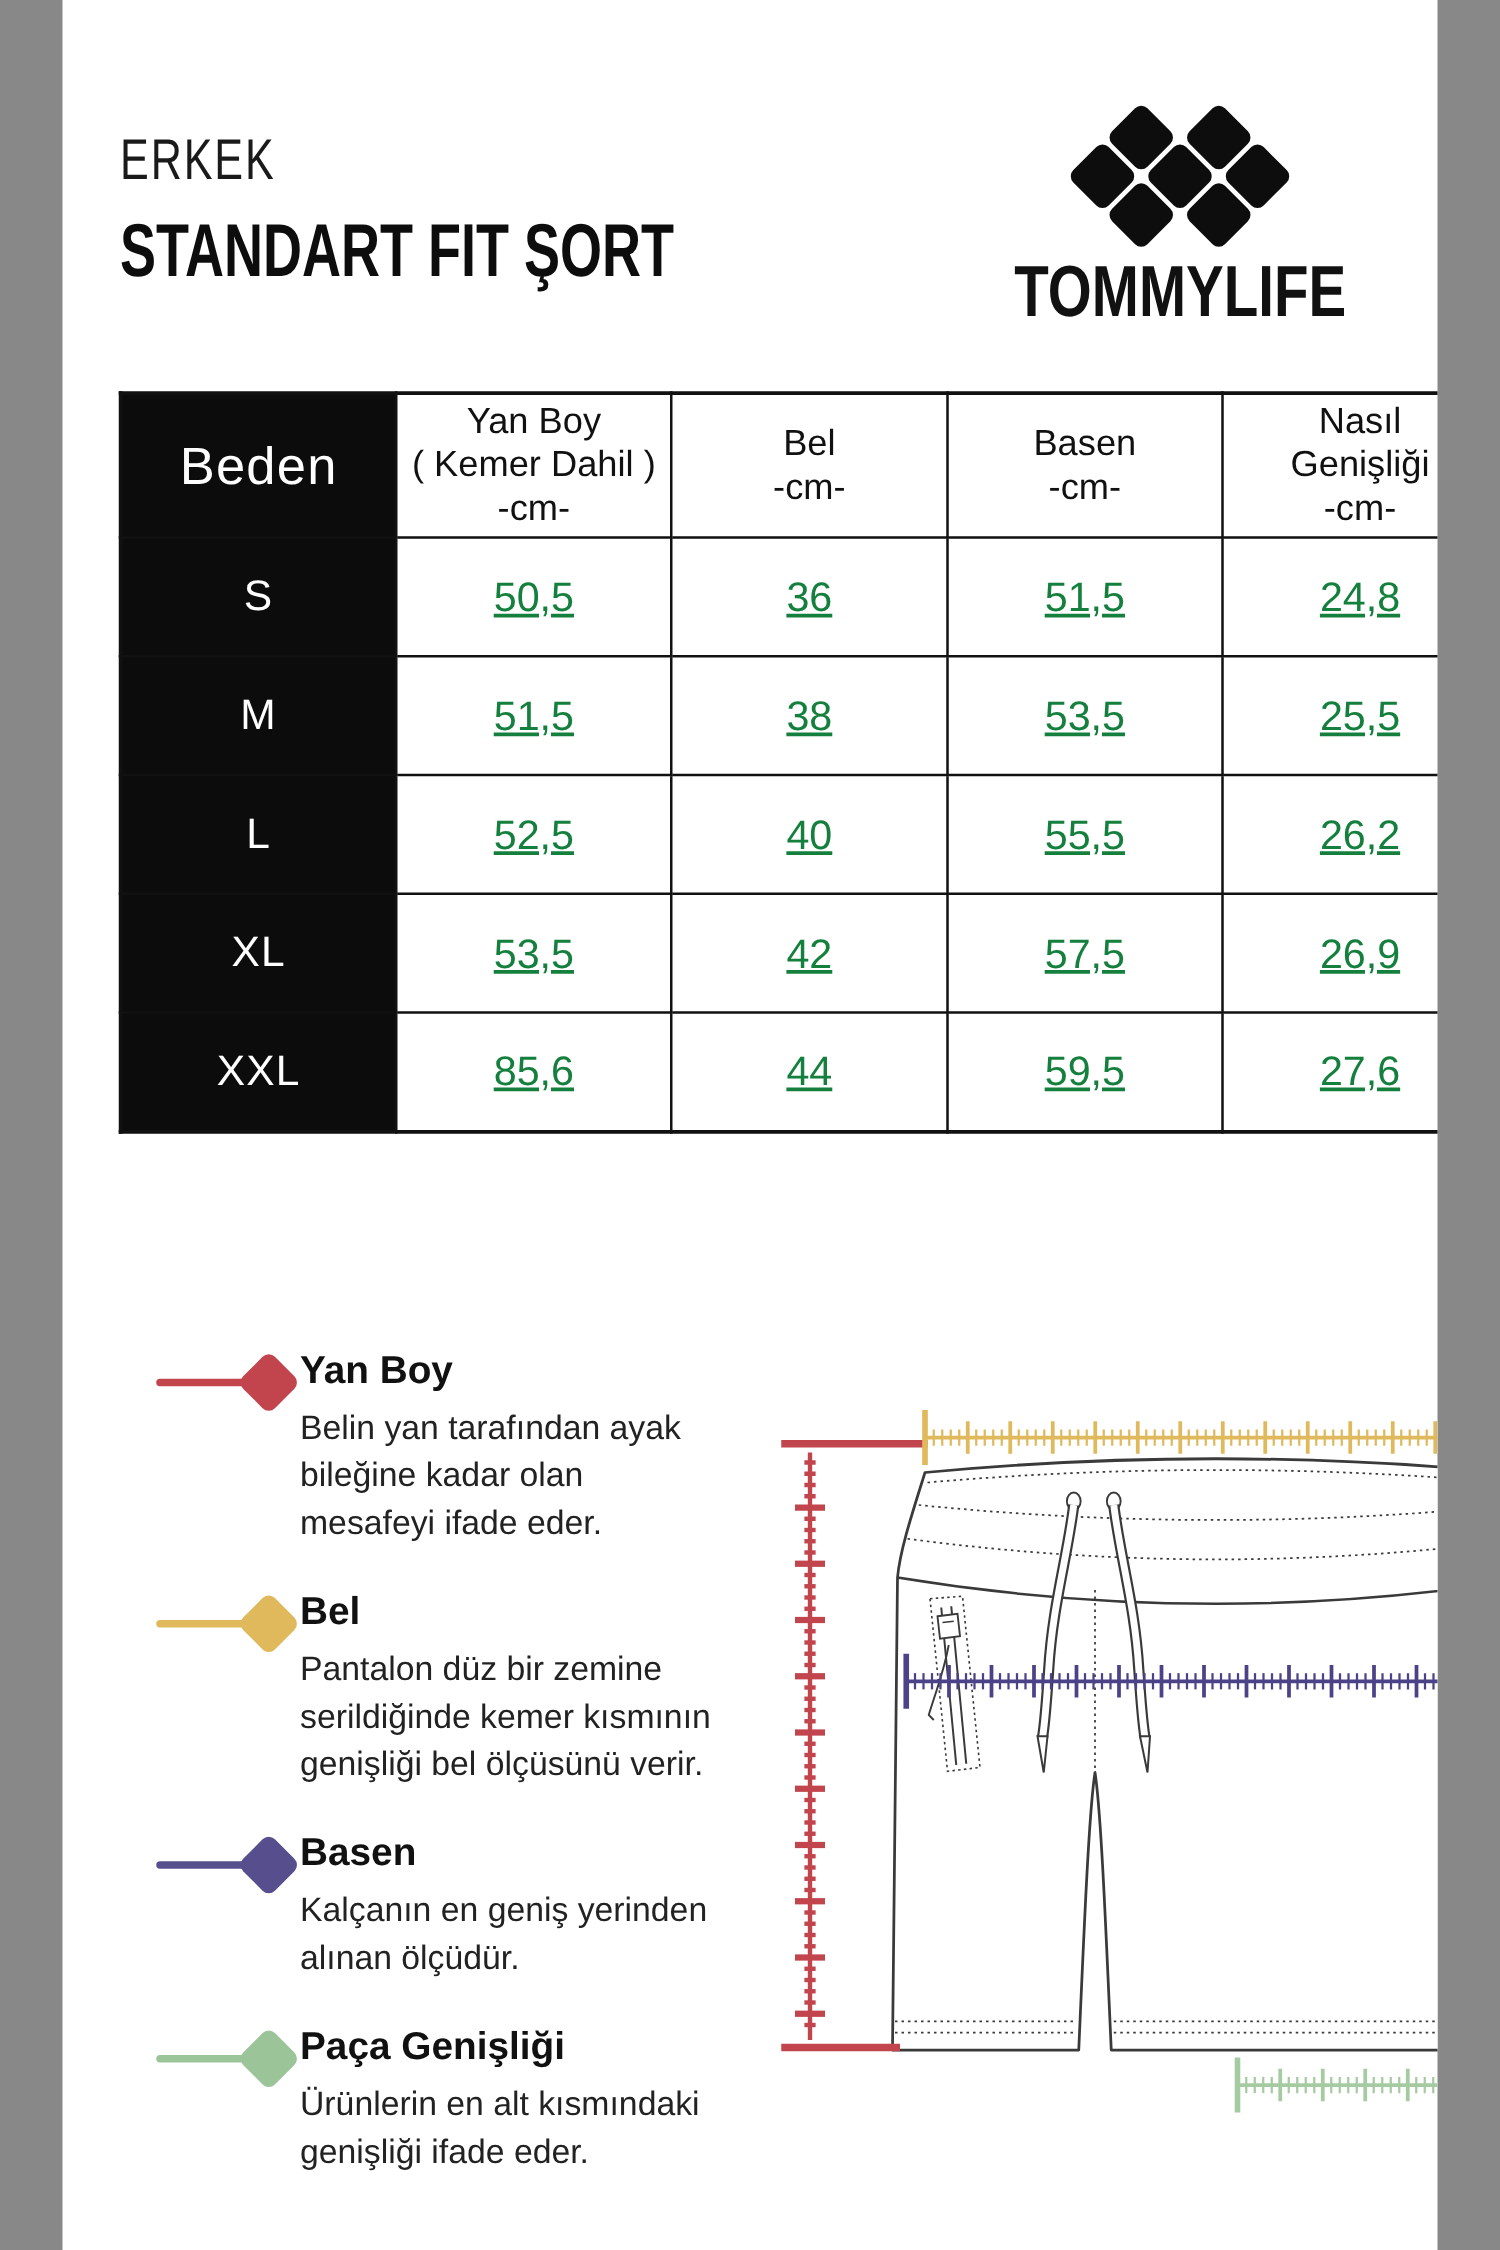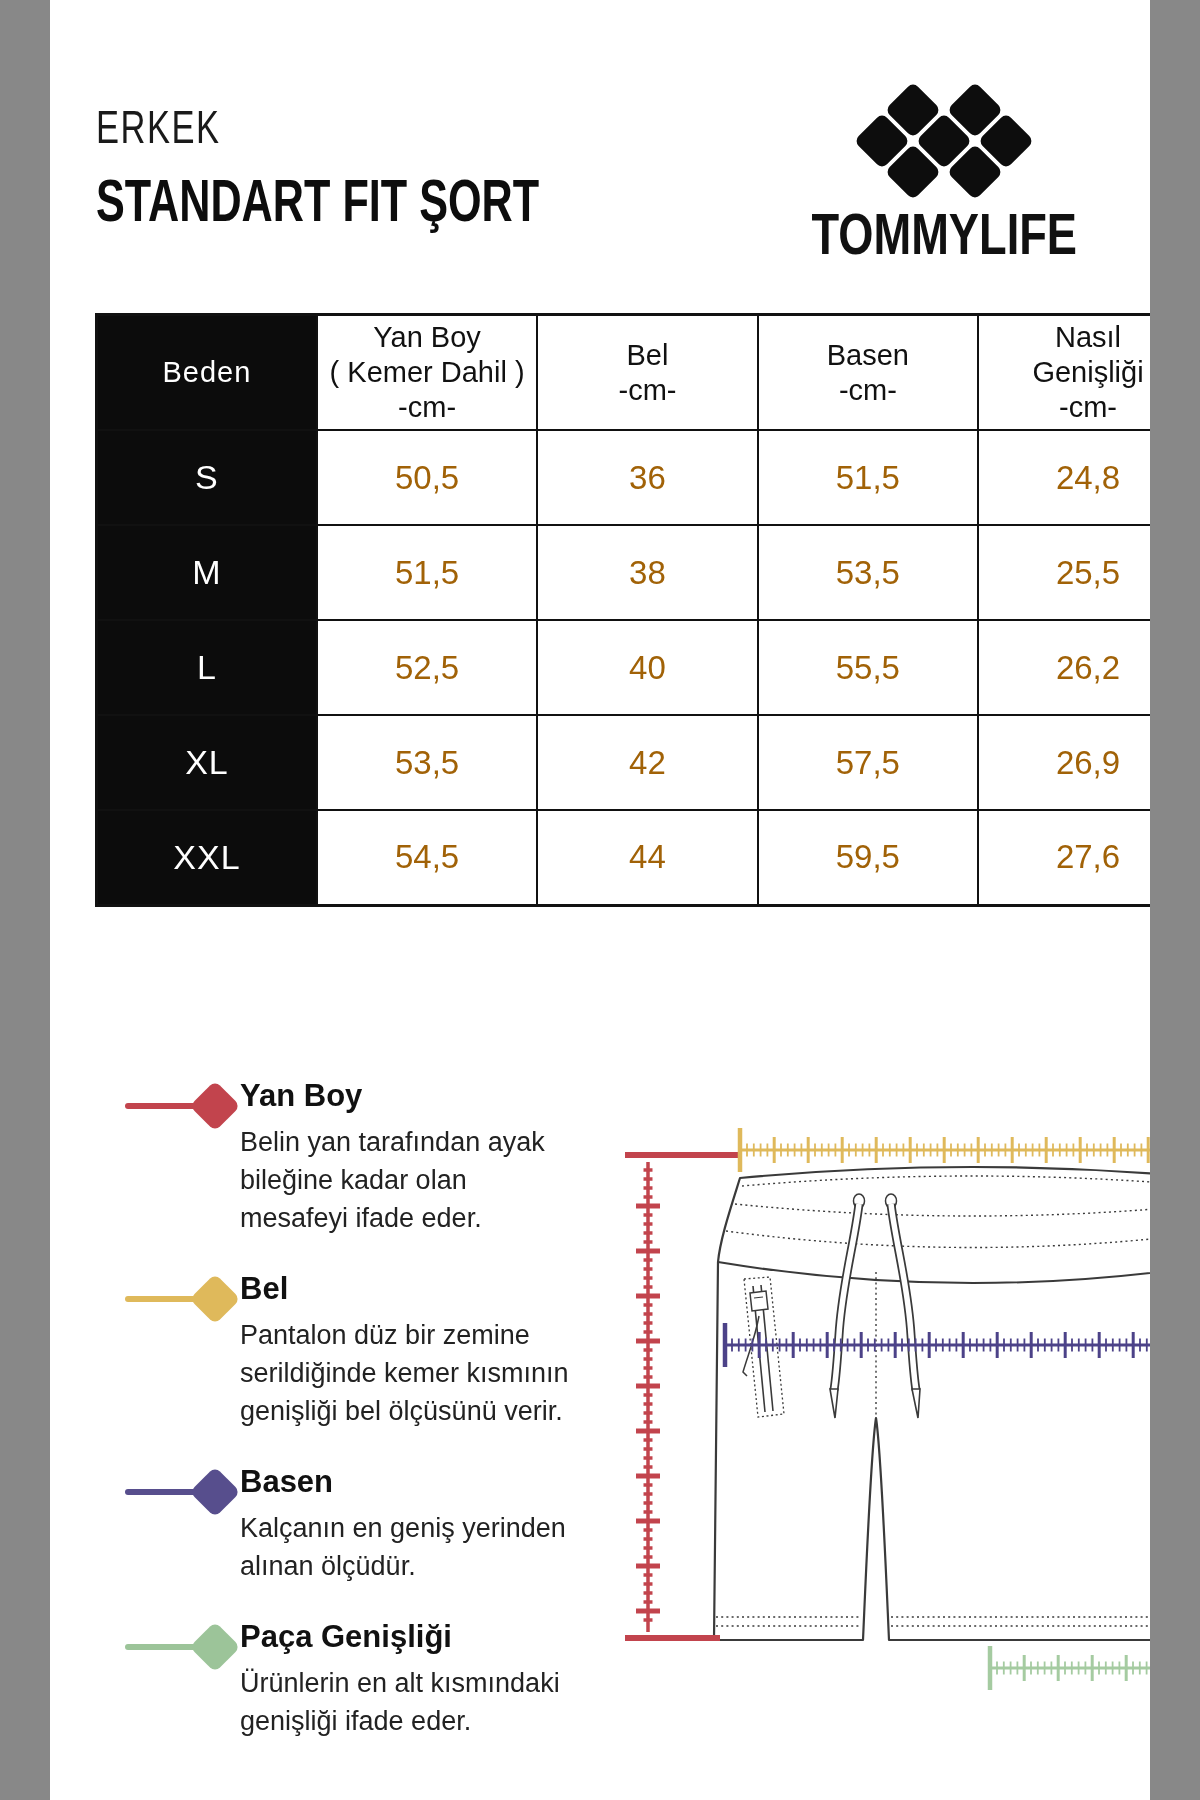--- a/index.html
+++ b/index.html
@@ -25,24 +25,24 @@
   .dmd:nth-child(7){ left:101px; top:68px; }
   .brand-name { margin-top:4px; font-size:58px; font-weight:700; white-space:nowrap; }
   .brand-name > span { display:inline-block; transform:scaleX(.78); transform-origin:center top; }
 
   
   table.size-table { position:absolute; left:45px; top:313px; width:1105px;
                      border-collapse:collapse; table-layout:fixed; border:3px solid #111; }
   .size-table th, .size-table td { border:2.5px solid #111; text-align:center; vertical-align:middle; }
   .size-table thead tr { height:96px; }
   .size-table tbody tr { height:95px; }
-  .size-table th.corner { background:#0c0c0c; color:#fff; font-size:29px; font-weight:400; letter-spacing:1px;margin-top:44px; }
+  .size-table th.corner { background:#0c0c0c; color:#fff; font-size:42px; font-weight:400; letter-spacing:1px;margin-top:44px; }
   .size-table thead th.colhead { font-size:29px; font-weight:400; line-height:35px; color:#111; padding:4px 2px; }
   .size-table tbody th.sizecell { background:#0c0c0c; color:#fff; font-size:34px; font-weight:400; letter-spacing:1px; }
-  .size-table tbody td { font-size:33px; color:#a16207; }
+  .size-table tbody td { font-size:33px; color:#15803d;text-decoration:underline; }
 
   
   .measure-heading { position:absolute; left:0; top:948px; width:1200px; text-align:center;
                      font-size:64px; font-weight:400; color:#0f0f0f; white-space:nowrap; }
   .measure-heading > span { display:inline-block; transform:scaleX(.75); transform-origin:center top; }
 
   .legend { position:absolute; left:75px; top:1078px; width:445px; }
   .legend-item { position:relative; padding-left:115px; margin-bottom:34px; min-height:90px; }
   .legend-marker { position:absolute; left:0; top:2px; width:112px; height:52px; }
   .legend-marker .mline { position:absolute; left:0; top:23px; width:80px; height:6px; border-radius:3px; }
@@ -125,21 +125,21 @@
         </tr>
         <tr>
           <th class="sizecell">XL</th>
           <td>53,5</td>
           <td>42</td>
           <td>57,5</td>
           <td>26,9</td>
         </tr>
         <tr>
           <th class="sizecell">XXL</th>
-          <td>54,5</td>
+          <td>85,6</td>
           <td>44</td>
           <td>59,5</td>
           <td>27,6</td>
         </tr>
       </tbody>
     </table>
 
 
   <div class="legend">
       <div class="legend-item">

